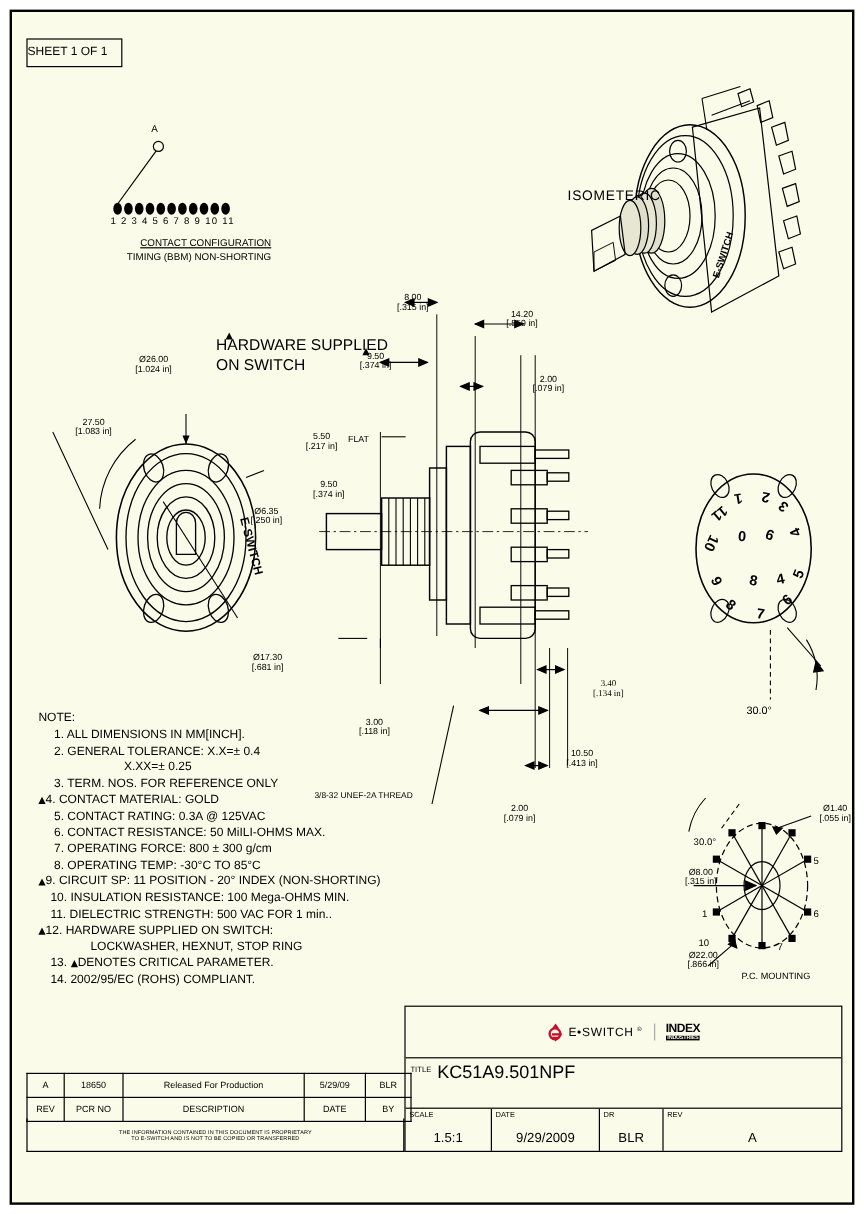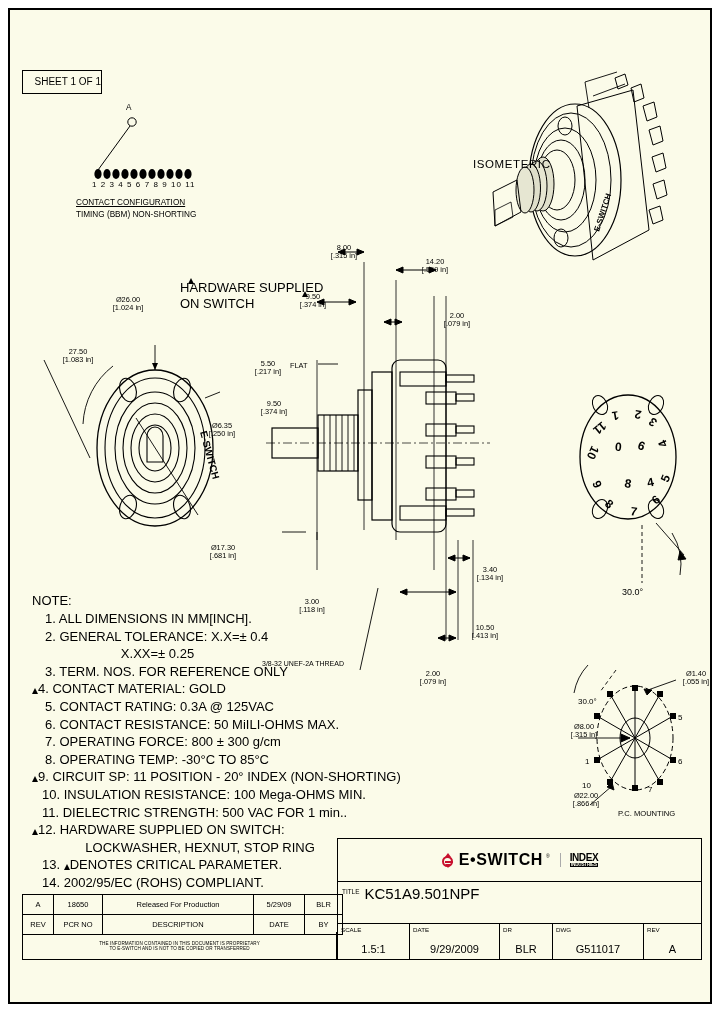--- a/index.html
+++ b/index.html
@@ -2,29 +2,29 @@
 <html><head>
 <meta charset="utf-8">
 <style>
   html,body{margin:0;padding:0;background:#ffffff;}
   body{width:720px;height:1012px;font-family:"Liberation Sans",sans-serif;overflow:hidden;}
   #sheet{position:absolute;left:8px;top:8px;width:704px;height:996px;background:#fbfbe9;border:2px solid #000;box-sizing:border-box;}
   .abs{position:absolute;}
   .txt{font-family:"Liberation Sans",sans-serif;color:#000;white-space:pre;line-height:1.12;}
   .t8{font-size:8.2px;}
   .t10{font-size:10px;}
-  .cen{text-align:left;}
+  .cen{text-align:right;}
   .ul{text-decoration:underline;}
   
-  #sheetbox{left:12px;top:22px;width:78px;height:22px;border:1.6px solid #000;display:flex;align-items:center;justify-content:flex-end;background:#fbfbe9;margin-top:38px;}
+  #sheetbox{left:12px;top:22px;width:78px;height:22px;border:1.6px solid #000;display:flex;align-items:center;justify-content:flex-start;background:#fbfbe9;}
   
   .dim{font-size:7.4px;text-align:center;}
   
   #notes{left:22px;top:583px;width:262px;}
-  #notes .nline{font-size:13px;white-space:pre;margin-bottom:2.6px;position:relative;}
+  #notes .nline{font-size:10px;white-space:pre;margin-bottom:2.6px;position:relative;}
   .tri{display:inline-block;width:0;height:0;border-left:3.4px solid transparent;border-right:3.4px solid transparent;border-bottom:6px solid #000;vertical-align:-1px;}
   
   table{border-collapse:collapse;}
   .tb td{border:1.2px solid #000;font-size:7.5px;text-align:center;color:#000;padding:0;}
   #revtable{left:12px;top:884px;}
   #proptxt{left:12px;top:922px;width:315px;border:1.2px solid #000;border-top:none;height:28px;box-sizing:border-box;display:flex;flex-direction:column;align-items:center;justify-content:center;}
   #proptxt div{font-size:4.6px;letter-spacing:.1px;}
   #titleblock{left:327px;top:828px;width:365px;height:122px;border:1.6px solid #000;box-sizing:border-box;display:flex;flex-direction:column;}
   #logorow{height:42px;border-bottom:1.6px solid #000;display:flex;align-items:center;justify-content:center;gap:10px;}
   #titlerow{height:38px;border-bottom:1.6px solid #000;display:flex;align-items:flex-start;padding:3px 0 0 4px;}
@@ -33,21 +33,21 @@
   #btmrow .cell:last-child{border-right:none;}
   .clab{position:absolute;left:3px;top:2px;font-size:6.2px;}
   .cval{font-size:11px;}
   
   .esw{display:flex;align-items:center;gap:3px;}
   .eswmark{position:relative;width:15px;height:15px;}
   .eswcirc{position:absolute;left:1.5px;top:3.5px;width:11px;height:11px;border:2.2px solid #c8102e;border-radius:50%;box-sizing:border-box;}
   .eswbar{position:absolute;left:4px;top:8px;width:8px;height:2px;background:#c8102e;}
   .eswup{position:absolute;left:4.2px;top:0;width:0;height:0;border-left:3.2px solid transparent;border-right:3.2px solid transparent;border-bottom:4px solid #c8102e;}
   .eswdn{position:absolute;left:4.2px;bottom:0;width:0;height:0;border-left:3.2px solid transparent;border-right:3.2px solid transparent;border-top:4px solid #c8102e;}
-  .eswtxt{font-size:16px;font-weight:bold;letter-spacing:.6px;}
+  .eswtxt{font-size:10px;font-weight:normal;letter-spacing:.6px;}
   .lamb{border-left:1.2px solid #aaa;padding-left:9px;display:flex;flex-direction:column;line-height:1;}
   .lamb .l1{font-size:10px;font-weight:bold;letter-spacing:-.4px;}
   .lamb .l2{font-size:4.6px;font-weight:bold;background:#000;color:#fbfbe9;text-align:center;letter-spacing:-.2px;}
   svg{display:block;overflow:visible;}
   .ln{stroke:#000;fill:none;}
 </style>
 </head>
 <body>
 
 <div id="sheet">
@@ -269,21 +269,21 @@
   <div class="abs" style="left:292px;top:272px;"><span class="tri"></span></div>
   <div class="abs txt dim" style="left:422px;top:302px;width:50px;">2.00
 [.079 in]</div>
   <div class="abs txt dim" style="left:234px;top:350px;width:48px;">5.50
 [.217 in]</div>
   <div class="abs txt" style="left:280px;top:352px;font-size:7.4px;">FLAT</div>
   <div class="abs txt dim" style="left:240px;top:390px;width:48px;">9.50
 [.374 in]</div>
   <div class="abs txt dim" style="left:278px;top:588px;width:48px;">3.00
 [.118 in]</div>
-  <div class="abs txt dim" style="left:455px;top:556px;width:50px;">3.40
+  <div class="abs txt dim" style="left:472px;top:556px;width:50px;font-family:Liberation Serif, serif;">3.40
 [.134 in]</div>
   <div class="abs txt dim" style="left:448px;top:614px;width:54px;">10.50
 [.413 in]</div>
   <div class="abs txt dim" style="left:398px;top:660px;width:50px;">2.00
 [.079 in]</div>
   <div class="abs txt" style="left:252px;top:650px;font-size:7px;">3/8-32 UNEF-2A THREAD</div>
 
   <div class="abs" style="left:540px;top:355px;width:170px;height:250px;">
     <svg width="170" height="250" viewBox="0 0 170 250">
       <ellipse cx="78" cy="92" rx="48" ry="62" class="ln" stroke-width="1.3" fill="none"></ellipse>
@@ -450,24 +450,20 @@
         <span class="cval">1.5:1</span>
       </div>
       <div class="cell" style="width:90px;">
         <span class="clab">DATE</span>
         <span class="cval">9/29/2009</span>
       </div>
       <div class="cell" style="width:53px;">
         <span class="clab">DR</span>
         <span class="cval">BLR</span>
       </div>
-      <div class="cell" style="width:91px;">
-        <span class="clab">DWG</span>
-        <span class="cval">G511017</span>
-      </div>
       <div class="cell" style="flex:1;">
         <span class="clab">REV</span>
         <span class="cval">A</span>
       </div>
     </div>
   </div>
 
 </div>
 
 </body></html>

